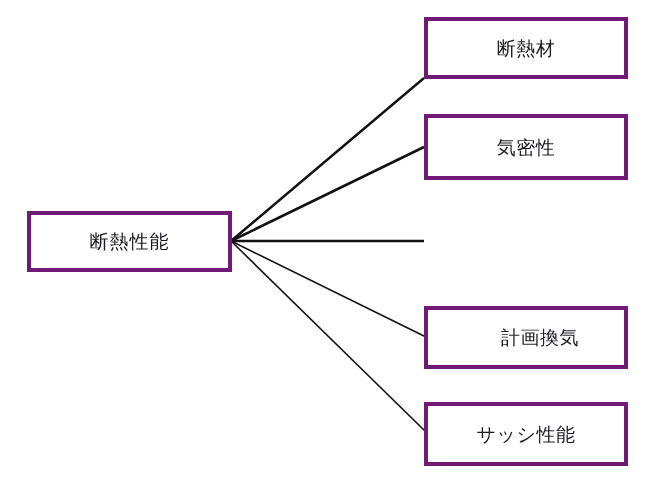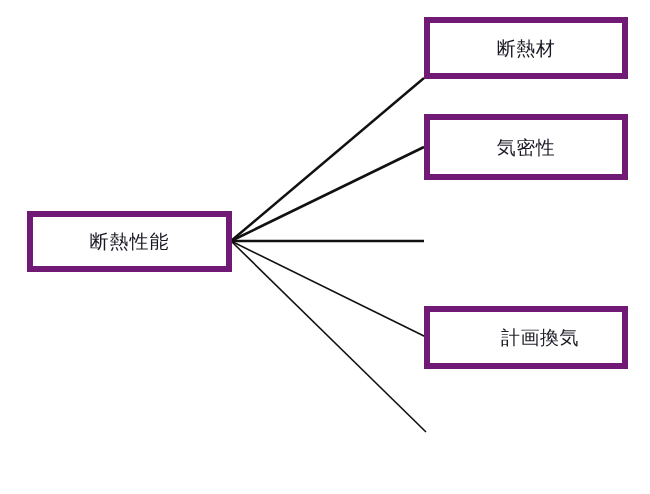--- a/index.html
+++ b/index.html
@@ -23,21 +23,21 @@
     left: 0;
     top: 0;
     width: 650px;
     height: 494px;
     pointer-events: none;
   }
   .node-box {
     position: absolute;
     box-sizing: border-box;
     background: #ffffff;
-    border: 6px solid #701a75;
+    border: 4px solid #701a75;
     display: flex;
     align-items: center;
     justify-content: center;
   }
   .node-label {
     font-family: "DejaVu Sans", "Liberation Sans", sans-serif;
     font-size: 19px;
     line-height: 1;
     letter-spacing: 0.5px;
     color: #1a1a24;
@@ -86,14 +86,17 @@
 
   <div class="node-box node-leaf" id="node-leaf-1">
     <span class="node-label">気密性</span>
   </div>
 
 
   <div class="node-box node-leaf" id="node-leaf-3">
     <span class="node-label">計画換気</span>
   </div>
 
+  <div class="node-box node-leaf" id="node-leaf-4">
+    <span class="node-label">サッシ性能</span>
+  </div>
 
 </div>
 
 </body></html>

